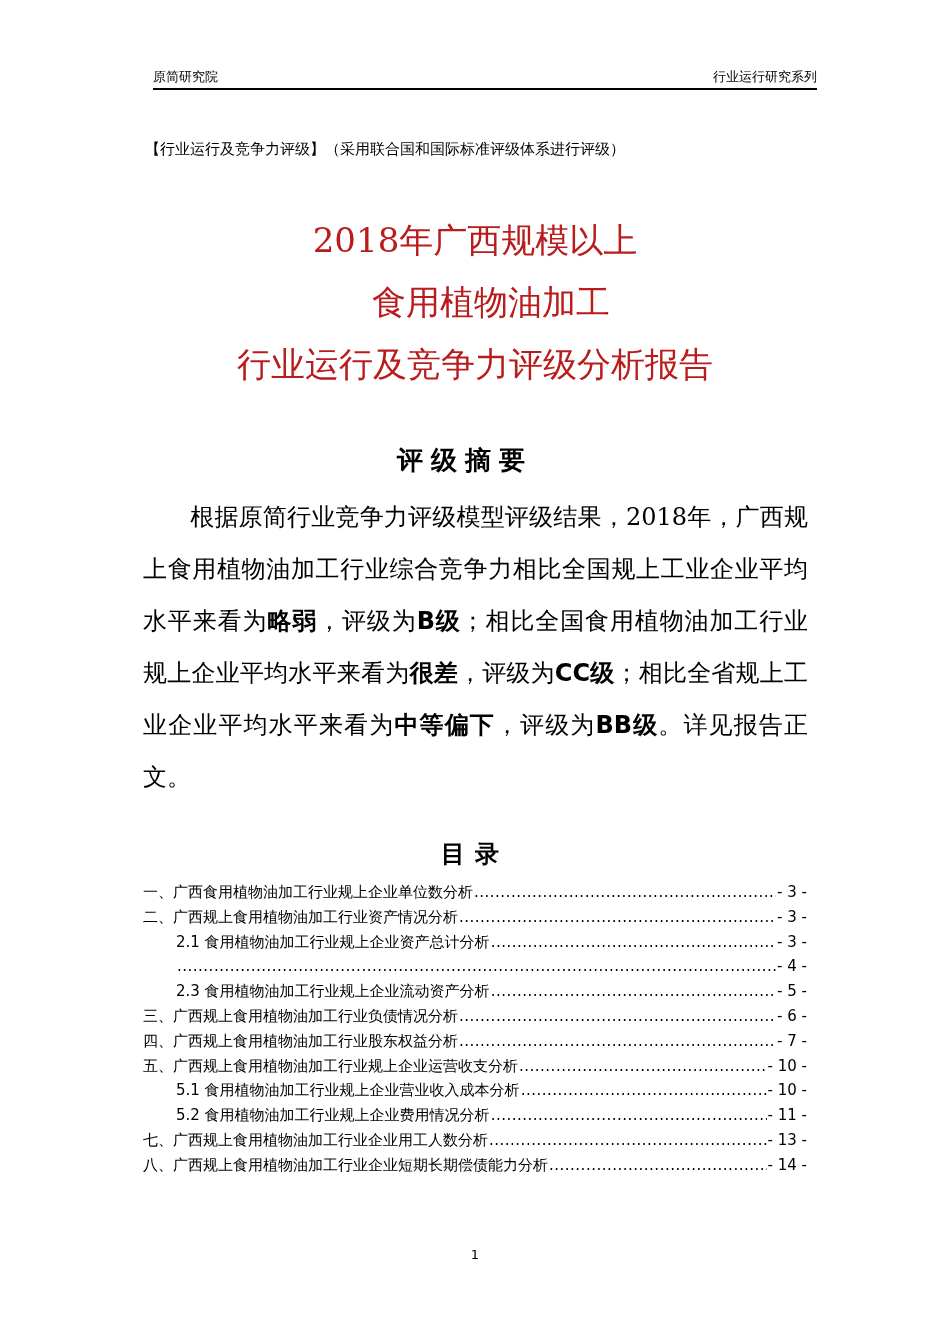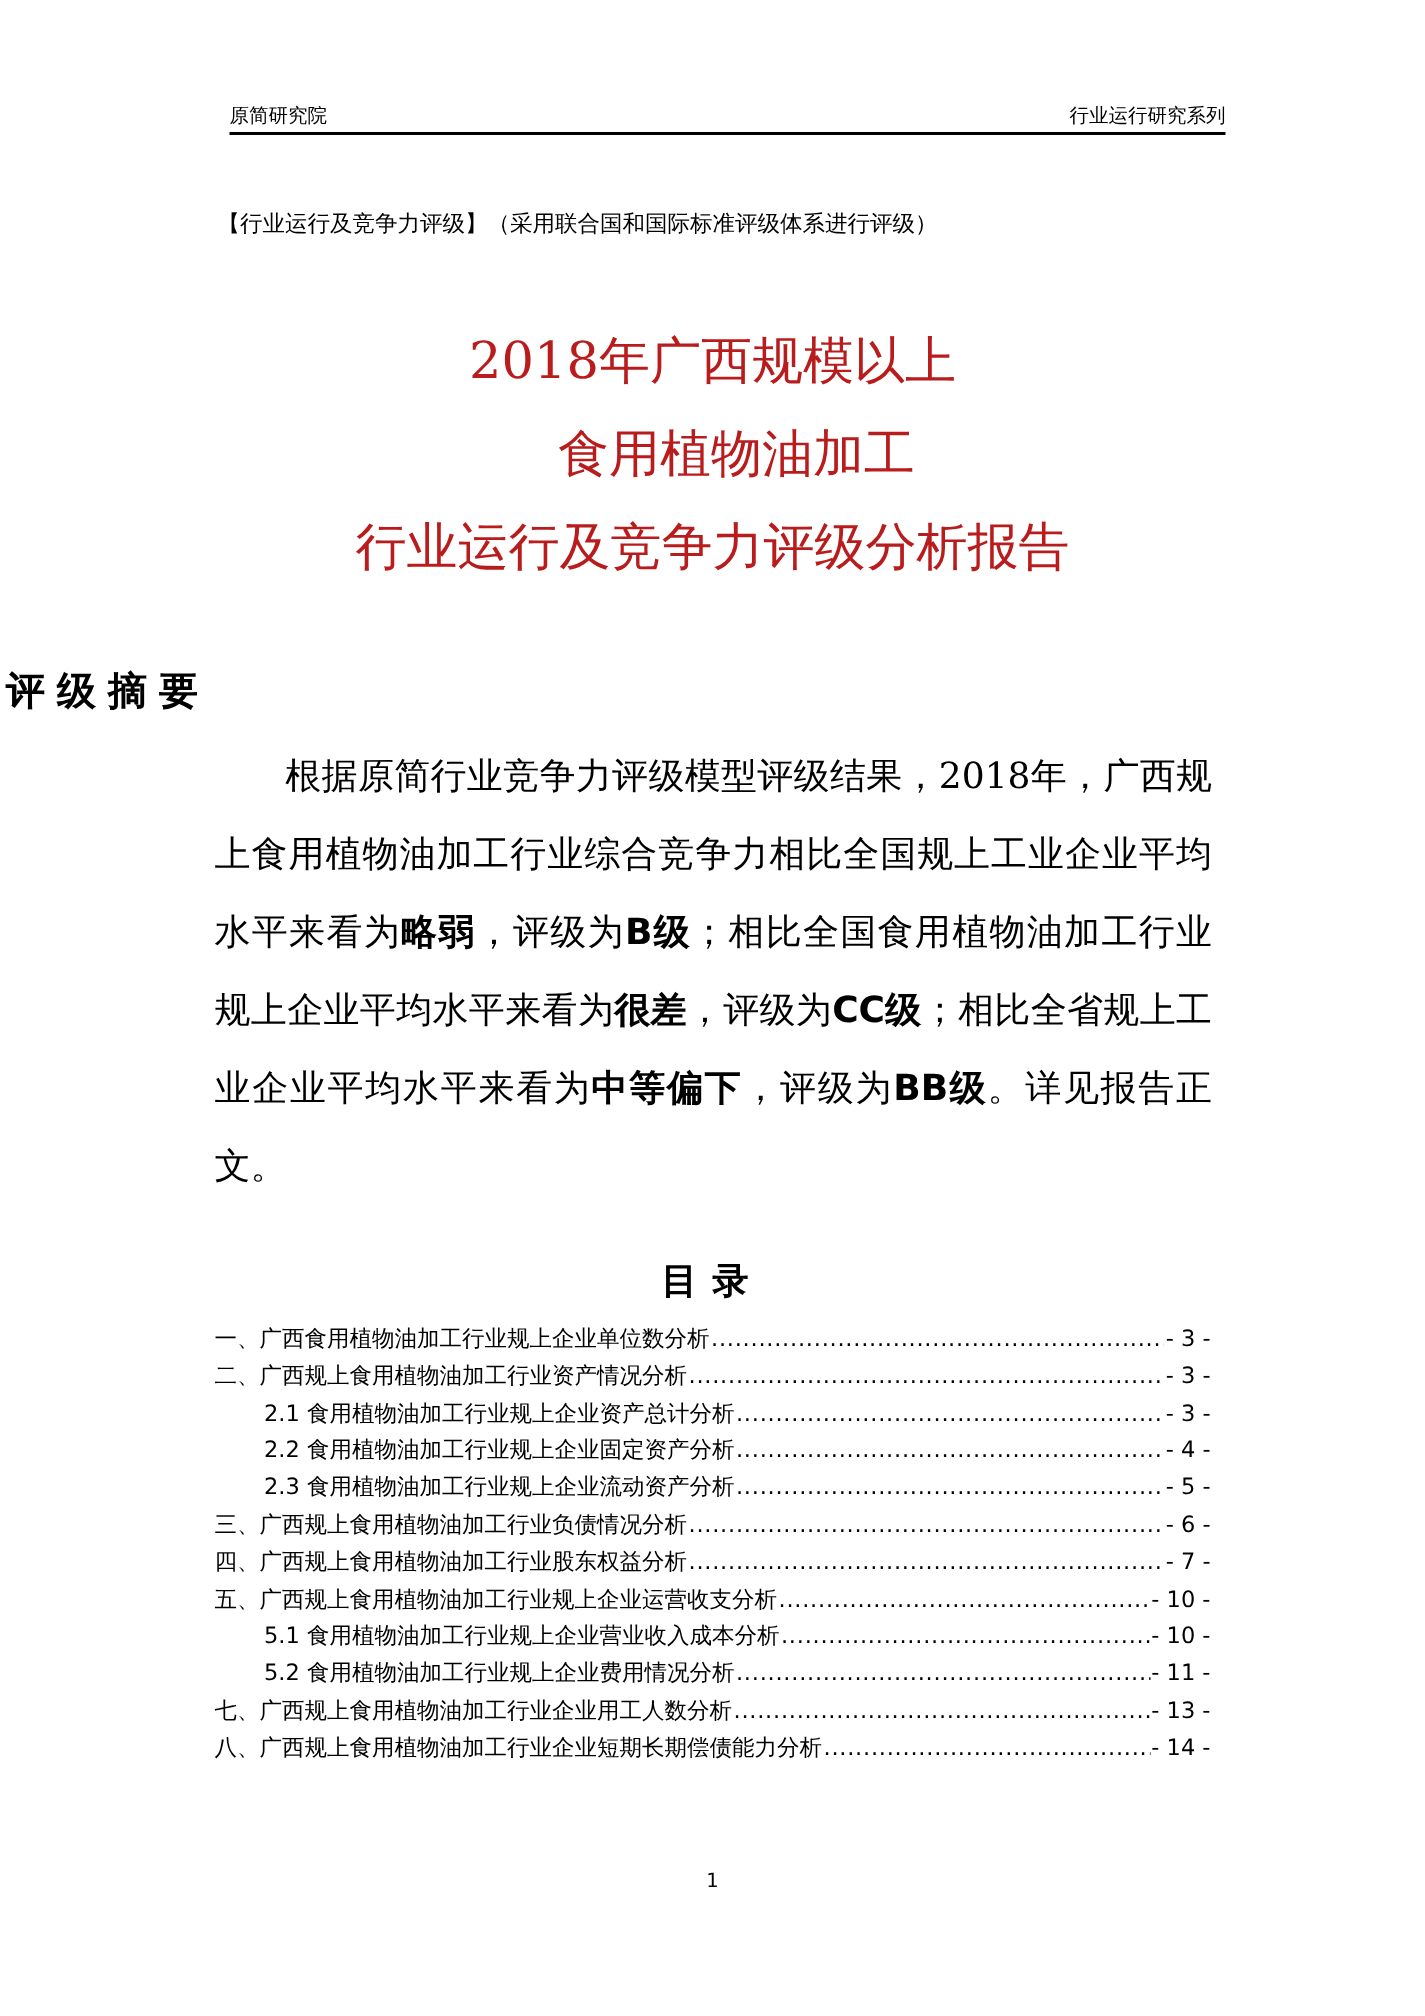--- a/index.html
+++ b/index.html
@@ -5,21 +5,21 @@
   html, body { margin: 0; padding: 0; background: #ffffff; }
   body { width: 950px; height: 1344px; position: relative; overflow: hidden; font-family: "DejaVu Serif", "Liberation Serif", serif; color: #000; }
   .header { position: absolute; left: 143px; top: 66px; width: 664px; height: 22px; border-bottom: 2px solid #000; font-family: "DejaVu Sans", "Liberation Sans", sans-serif; font-size: 13px; margin-left: 10px; }
   .header .left { position: absolute; left: 0; top: 2px; }
   .header .right { position: absolute; right: 0; top: 2px; }
   .rating-line { position: absolute; left: 145px; top: 140px; width: 660px; font-size: 15px; font-family: "DejaVu Sans", "Liberation Sans", sans-serif; white-space: nowrap; }
   .title { position: absolute; left: 0; width: 950px; text-align: center; color: #b91c1c; font-size: 34px; font-family: "DejaVu Serif", "Liberation Serif", serif; }
   .t1 { top: 218px; }
   .t2 { top: 280px; margin-left: 16px; }
   .t3 { top: 342px; }
-  .summary-title { position: absolute; left: 4px; width: 898px; top: 443px; font-size: 26px; font-weight: bold; letter-spacing: 8px; font-family: "DejaVu Sans", "Liberation Sans", sans-serif; }
+  .summary-title { position: absolute; left: 16px; width: 898px; top: 443px; text-align: center; font-size: 26px; font-weight: bold; letter-spacing: 8px; font-family: "DejaVu Sans", "Liberation Sans", sans-serif; }
   .summary-body { position: absolute; left: 143px; top: 491px; width: 665px; font-size: 24px; line-height: 52px; text-align: justify; font-family: "DejaVu Serif", "Liberation Serif", serif; }
   .summary-body .indent { display: inline-block; width: 47px; }
   .summary-body b { font-weight: bold; font-family: "DejaVu Sans", "Liberation Sans", sans-serif; }
   .toc-title { position: absolute; left: 0; width: 950px; top: 838px; text-align: center; font-size: 24px; font-weight: bold; letter-spacing: 10px; font-family: "DejaVu Sans", "Liberation Sans", sans-serif; }
   .toc { position: absolute; left: 143px; top: 880px; width: 664px; font-family: "DejaVu Sans", "Liberation Sans", sans-serif; font-size: 15px; }
   .toc-row { display: flex; align-items: baseline; height: 24.8px; line-height: 24.8px; white-space: nowrap; }
   .toc-row.sub { padding-left: 33px; }
   .toc-row .label { flex: 0 0 auto; }
   .toc-row .dots { flex: 1 1 auto; overflow: hidden; margin: 0 1px; }
   .toc-row .dots::after { content: "........................................................................................................................................................"; letter-spacing: 0.5px; }
@@ -56,21 +56,20 @@
       <span class="label">二、广西规上食用植物油加工行业资产情况分析</span>
       <span class="dots"></span>
       <span class="page">- 3 -</span>
     </div>
   <div class="toc-row sub">
       <span class="label">2.1 食用植物油加工行业规上企业资产总计分析</span>
       <span class="dots"></span>
       <span class="page">- 3 -</span>
     </div>
   <div class="toc-row sub">
-      <span class="label">2.2 食用植物油加工行业规上企业固定资产分析</span>
       <span class="dots"></span>
       <span class="page">- 4 -</span>
     </div>
   <div class="toc-row sub">
       <span class="label">2.3 食用植物油加工行业规上企业流动资产分析</span>
       <span class="dots"></span>
       <span class="page">- 5 -</span>
     </div>
   <div class="toc-row">
       <span class="label">三、广西规上食用植物油加工行业负债情况分析</span>

